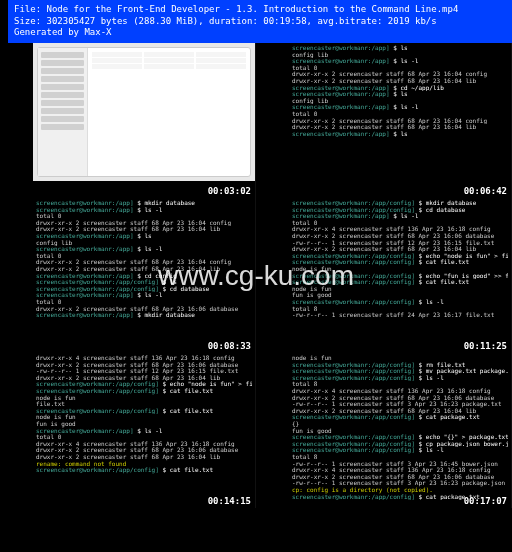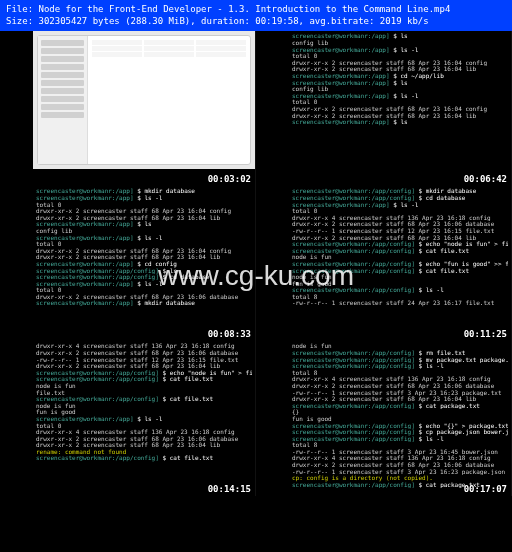--- a/index.html
+++ b/index.html
@@ -1,18 +1,18 @@
 <!DOCTYPE html>
 <html><head>
   <meta charset="utf-8">
   <style>
     * { margin: 0; padding: 0; box-sizing: border-box; }
     body { width: 512px; height: 552px; background: #000; font-family: monospace; font-size: 7px; overflow: hidden; position: relative; }
     
-    .header { background: #0040FF; color: #fff; padding: 4px 6px; font-size: 9px; line-height: 1.3; }
+    .header { background: #0040FF; color: #fff; padding: 4px 6px; font-size: 9px; line-height: 1.3; margin-left: 8px; }
     .header div { white-space: nowrap; }
     
     .grid { display: grid; grid-template-columns: 1fr 1fr; grid-template-rows: repeat(3, 155px); height: 492px; }
     .pane { position: relative; overflow: hidden; background: #000; border-right: 1px solid #111; padding-left: 33px; }
     
     .finder { background: #e8e8e8; padding: 4px; }
     .finder-window { background: #fff; border: 1px solid #ccc; border-radius: 3px; height: 130px; display: flex; }
     .finder-sidebar { width: 50px; background: #f0f0f0; border-right: 1px solid #ddd; padding: 2px; }
     .finder-sidebar-item { height: 6px; background: #d0d0d0; margin: 2px 1px; border-radius: 1px; }
     .finder-main { flex: 1; padding: 4px; }
@@ -30,20 +30,21 @@
     .watermark { position: absolute; top: 50%; left: 50%; transform: translate(-50%, -50%); font-size: 28px; font-family: Arial, sans-serif; color: rgba(255,255,255,0.85); font-weight: normal; pointer-events: none; z-index: 100; white-space: nowrap; }
     
     .line { white-space: nowrap; overflow: hidden; }
   </style>
 </head>
 <body>
 
 <div class="header">
   <div>File: Node for the Front-End Developer - 1.3. Introduction to the Command Line.mp4</div>
   <div>Size: 302305427 bytes (288.30 MiB), duration: 00:19:58, avg.bitrate: 2019 kb/s</div>
+  <div>Generated by Max-X</div>
 </div>
 
 <div class="grid">
 
   <div class="pane">
     <div class="finder">
       <div class="finder-window">
         <div class="finder-sidebar">
           <div class="finder-sidebar-item"></div>
             <div class="finder-sidebar-item"></div>

